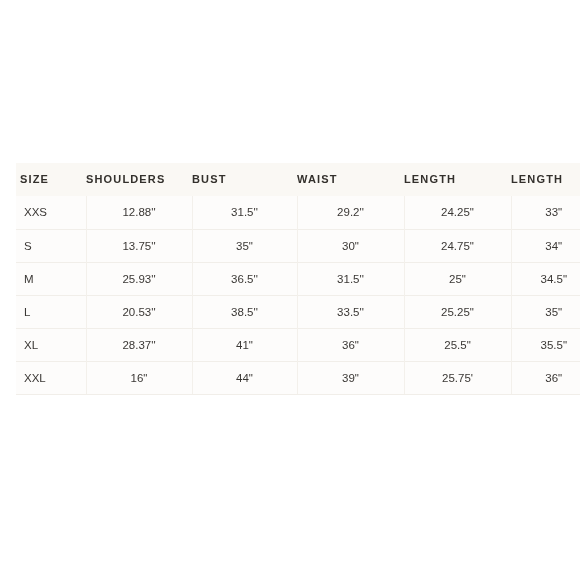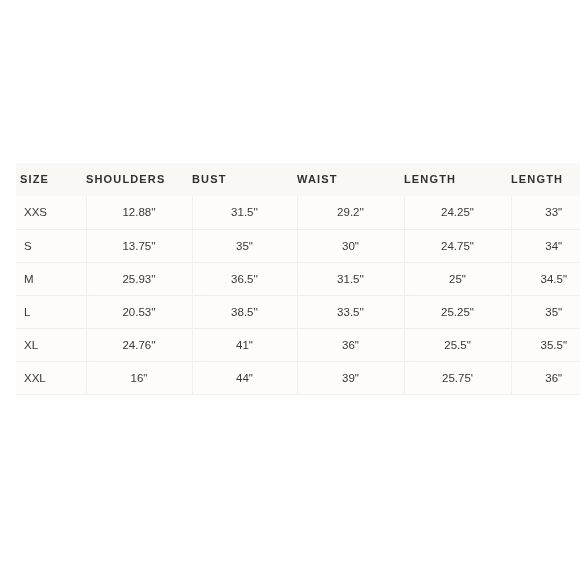--- a/index.html
+++ b/index.html
@@ -140,21 +140,21 @@
         <tr>
           <td class="col-size">L</td>
           <td class="col-shoulders">20.53''</td>
           <td class="col-bust">38.5''</td>
           <td class="col-waist">33.5''</td>
           <td class="col-sleeve">25.25"</td>
           <td class="col-length">35"</td>
         </tr>
         <tr>
           <td class="col-size">XL</td>
-          <td class="col-shoulders">24.76''</td>
+          <td class="col-shoulders">28.37''</td>
           <td class="col-bust">41"</td>
           <td class="col-waist">36"</td>
           <td class="col-sleeve">25.5"</td>
           <td class="col-length">35.5"</td>
         </tr>
         <tr>
           <td class="col-size">XXL</td>
           <td class="col-shoulders">16"</td>
           <td class="col-bust">44"</td>
           <td class="col-waist">39"</td>

